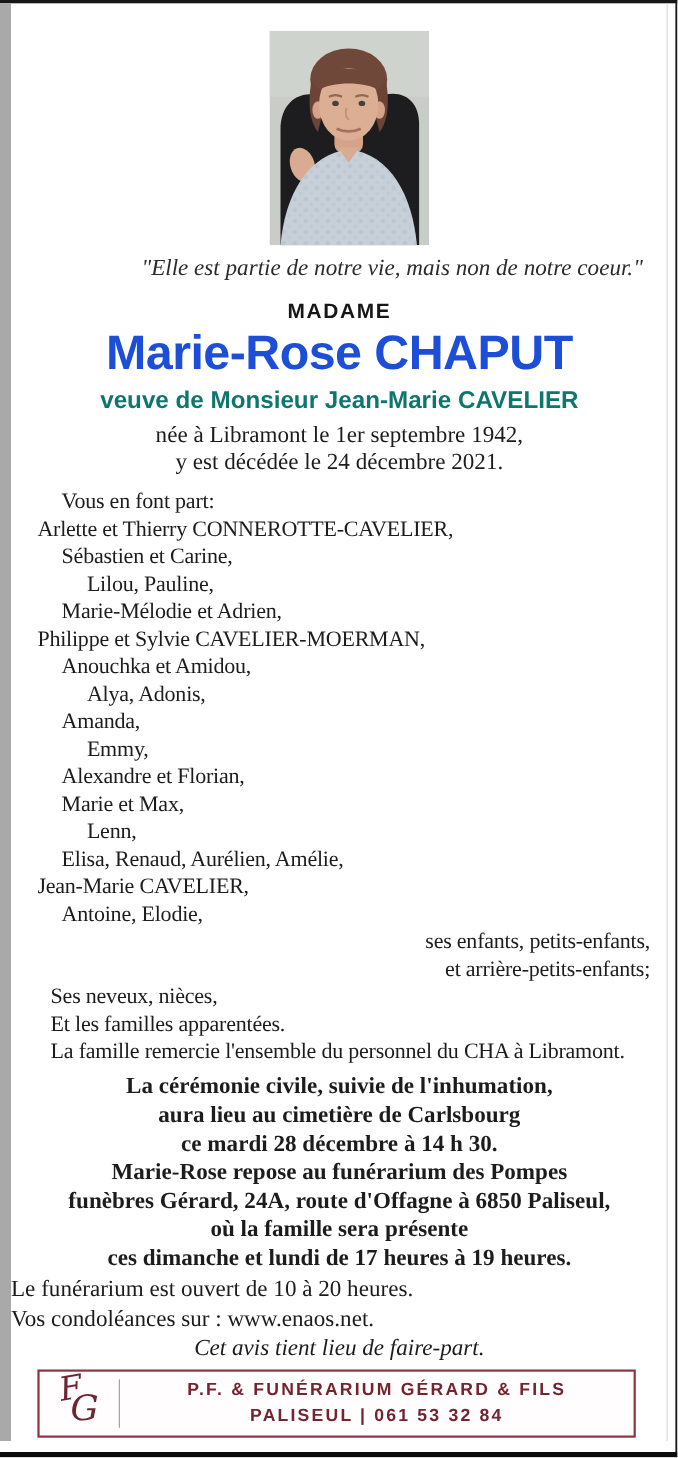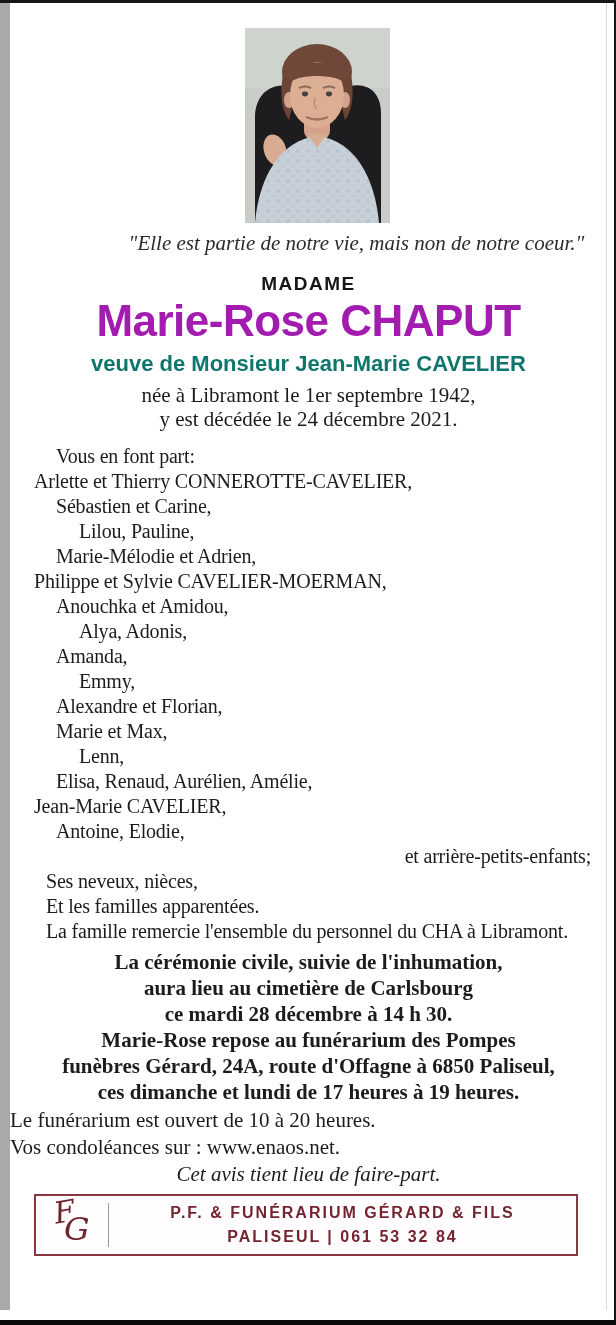--- a/index.html
+++ b/index.html
@@ -15,21 +15,21 @@
   .main{position:absolute;left:10px;top:0;width:597px;padding-top:229px;}
 
   .photo{position:absolute;left:245px;top:28px;width:145px;height:195px;}
   .photo svg{display:block;width:145px;height:195px;}
 
   .quote{margin-left:96px;text-align:center;white-space:nowrap;
          font-style:italic;font-size:21px;line-height:28px;color:#2b2b2b;}
 
   .sans{font-family:"Liberation Sans", sans-serif;font-weight:bold;}
   .madame{margin-top:14px;text-align:center;font-size:19px;line-height:26px;letter-spacing:1.5px;color:#161616;}
-  .name{margin-top:0;text-align:center;font-size:44px;line-height:48px;letter-spacing:-0.5px;color:#a21caf;}
+  .name{margin-top:0;text-align:center;font-size:44px;line-height:48px;letter-spacing:-0.5px;color:#1d4ed8;}
   .veuve{margin-top:5px;text-align:center;font-size:22px;line-height:28px;color:#0f766e;}
 
   .birth,.death{text-align:center;font-size:21px;line-height:24px;}
   .birth{margin-top:5px;}
 
   .family{margin-top:13px;font-size:20px;line-height:25px;letter-spacing:-0.2px;}
   .family .ind-0{padding-left:24px;}
   .family .ind-1{padding-left:46px;}
   .family .ind-2{padding-left:69px;}
   .credits{font-size:20px;line-height:25px;text-align:right;padding-right:16px;letter-spacing:-0.2px;}
@@ -118,37 +118,39 @@
         <div class="fam-line ind-1">Alexandre et Florian,</div>
         <div class="fam-line ind-1">Marie et Max,</div>
         <div class="fam-line ind-2">Lenn,</div>
         <div class="fam-line ind-1">Elisa, Renaud, Aurélien, Amélie,</div>
         <div class="fam-line ind-0">Jean-Marie CAVELIER,</div>
         <div class="fam-line ind-1">Antoine, Elodie,</div>
       </div>
 
     <div class="credits">
 
+    <div>ses enfants, petits-enfants,</div>
         <div>et arrière-petits-enfants;</div>
       </div>
 
     <div class="closing-left">
 
     <div>Ses neveux, nièces,</div>
         <div>Et les familles apparentées.</div>
         <div>La famille remercie l'ensemble du personnel du CHA à Libramont.</div>
       </div>
 
     <div class="ceremony">
 
     <div>La cérémonie civile, suivie de l'inhumation,</div>
         <div>aura lieu au cimetière de Carlsbourg</div>
         <div>ce mardi 28 décembre à 14 h 30.</div>
         <div>Marie-Rose repose au funérarium des Pompes</div>
         <div>funèbres Gérard, 24A, route d'Offagne à 6850 Paliseul,</div>
+        <div>où la famille sera présente</div>
         <div>ces dimanche et lundi de 17 heures à 19 heures.</div>
       </div>
 
     <div class="practical">
 
     <div>Le funérarium est ouvert de 10 à 20 heures.</div>
         <div>Vos condoléances sur : www.enaos.net.</div>
       </div>
     <div class="notice">Cet avis tient lieu de faire-part.</div>
 

